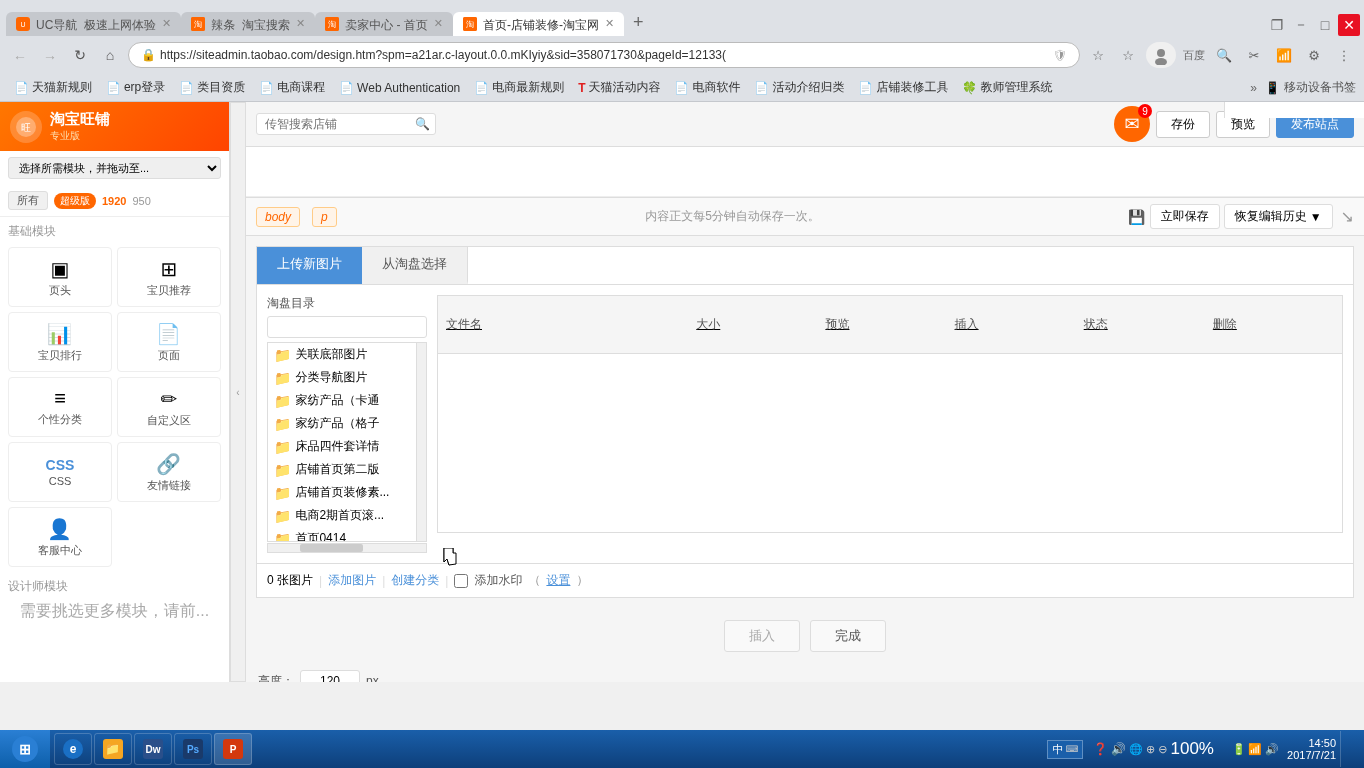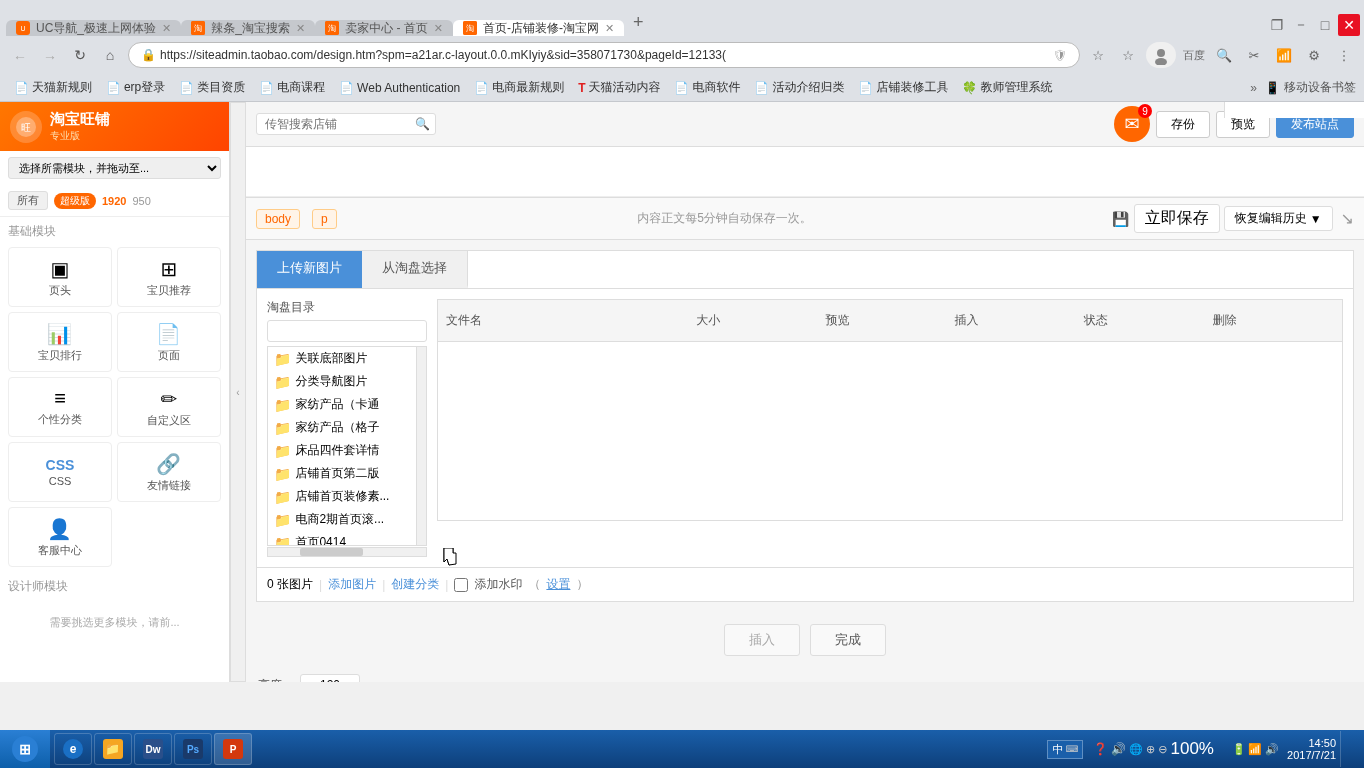--- a/index.html
+++ b/index.html
@@ -3,21 +3,21 @@
   <meta charset="utf-8">
   <style>
     * { margin: 0; padding: 0; box-sizing: border-box; }
     body { font-family: 'Microsoft YaHei', Arial, sans-serif; font-size: 12px; background: #f0f0f0; width: 1364px; height: 768px; overflow: hidden; }
 
     
     .browser-chrome { background: #dee1e6; width: 100%; }
     
     
     .tab-bar { display: flex; align-items: flex-end; padding: 6px 0 0 6px; background: #dee1e6; height: 36px; }
-    .tab { display: flex; align-items: center; height: 16px; padding: 5px 10px; border-radius: 6px 6px 0 0; font-size: 12px; cursor: pointer; max-width: 200px; gap: 6px; }
+    .tab { display: flex; height: 24px; padding: 5px 10px; border-radius: 6px 6px 0 0; font-size: 12px; cursor: pointer; max-width: 200px; gap: 6px; }
     .tab.active { background: #fff; color: #333; }
     .tab.inactive { background: #c5c8cd; color: #555; }
     .tab-title { overflow: hidden; text-overflow: ellipsis; white-space: nowrap; max-width: 140px; }
     .tab-close { font-size: 11px; color: #888; cursor: pointer; }
     .tab-icon { width: 14px; height: 14px; display: inline-block; border-radius: 2px; flex-shrink: 0; }
     .new-tab-btn { width: 28px; height: 28px; display: flex; align-items: center; justify-content: center; color: #666; font-size: 18px; cursor: pointer; }
 
     
     .address-bar { display: flex; align-items: center; padding: 4px 8px; background: #dee1e6; height: 38px; gap: 6px; }
     .nav-btn { width: 24px; height: 24px; display: flex; align-items: center; justify-content: center; color: #555; cursor: pointer; font-size: 14px; }
@@ -46,21 +46,21 @@
     
     .folder-panel { width: 160px; flex-shrink: 0; }
     .folder-panel-title { font-size: 12px; color: #555; margin-bottom: 4px; }
     .folder-search { width: 100%; border: 1px solid #ddd; border-radius: 3px; padding: 3px 6px; font-size: 12px; margin-bottom: 4px; }
     .folder-tree { border: 1px solid #ddd; height: 200px; overflow-y: auto; background: #fff; position: relative; }
     .folder-item { display: flex; align-items: center; padding: 3px 6px; cursor: pointer; gap: 4px; font-size: 12px; white-space: nowrap; overflow: hidden; }
     .folder-icon { color: #f5a623; font-size: 14px; }
     .folder-name { overflow: hidden; text-overflow: ellipsis; }
     
     .file-panel { flex: 1; }
-    .file-table-header { display: grid; grid-template-columns: 2fr 1fr 1fr 1fr 1fr 1fr; gap: 8px; padding: 12px 8px; background: #f5f5f5; border: 1px solid #ddd; border-bottom: none; }
+    .file-table-header { display: grid; grid-template-columns: 2fr 1fr 1fr 1fr 1fr 1fr; gap: 8px; padding: 20px 8px; background: #f5f5f5; border: 1px solid #ddd; border-bottom: none; text-decoration: underline; }
     .file-table-col { font-size: 12px; color: #555; }
     .file-table-body { border: 1px solid #ddd; min-height: 180px; }
     
     .upload-footer { padding: 8px 10px; border-top: 1px solid #ddd; display: flex; align-items: center; gap: 6px; font-size: 12px; }
     .footer-link { color: #4a90d9; cursor: pointer; text-decoration: none; }
     .footer-separator { color: #ddd; }
     .footer-checkbox { width: 14px; height: 14px; }
     .footer-watermark { color: #555; }
     .footer-settings { color: #4a90d9; cursor: pointer; }
     
@@ -327,21 +327,21 @@
           </div>
           <div class="sm-item">
             <div class="sm-icon">👤</div>
             <div class="sm-label">客服中心</div>
           </div>
         </div>
 
         <div style="padding:6px 8px 2px;">
           <div style="font-size:12px; color:#999;">设计师模块</div>
         </div>
-        <div style="padding:4px 8px; font-size:11px; color:#aaa; text-align:center;margin-top:14px;">
+        <div style="padding:4px 8px; font-size:16px; color:#aaa; text-align:center;">
           需要挑选更多模块，请前...
         </div>
       </div>
     </div>
   </div>
 
   <div class="expand-handle">‹</div>
 
   <div class="content-area">
 
@@ -362,29 +362,29 @@
         <button class="top-bar-btn blue">发布站点</button>
       </div>
     </div>
 
     <div style="background:#fff; margin:0; position:relative;">
 
       <div style="height:50px; background:#fff; border-bottom:1px solid #eee; display:flex; align-items:center; justify-content:center;">
       </div>
 
       <div style="display:flex; align-items:center; padding:6px 10px; background:#f9f9f9; border-bottom:1px solid #ddd; border-top:1px solid #ddd;">
-        <div style="display:flex; align-items:center; gap:6px;">
+        <div style="display:flex; align-items:center; gap:6px;font-style:italic;">
           <span style="background:#fff4e8; border:1px solid #ffcc88; border-radius:3px; padding:2px 8px; font-size:12px; color:#ff6600; cursor:pointer;">body</span>
           <span style="color:#999;"> </span>
           <span style="background:#fff4e8; border:1px solid #ffcc88; border-radius:3px; padding:2px 8px; font-size:12px; color:#ff6600; cursor:pointer;">p</span>
         </div>
         <div style="flex:1; text-align:center; font-size:12px; color:#999;">内容正文每5分钟自动保存一次。</div>
         <div style="display:flex; align-items:center; gap:4px;">
           <span style="color:#999; font-size:14px;">💾</span>
-          <button style="border:1px solid #ddd; border-radius:3px; padding:3px 10px; font-size:16px; cursor:pointer; background:#fff;">立即保存</button>
+          <button style="border:1px solid #ddd; border-radius:3px; padding:3px 10px; font-size:12px; cursor:pointer; background:#fff;">立即保存</button>
           <div style="border:1px solid #ddd; border-radius:3px; padding:3px 10px; font-size:12px; cursor:pointer; background:#fff; display:flex; align-items:center; gap:3px;">
             <span>恢复编辑历史</span>
             <span>▼</span>
           </div>
         </div>
         <div style="margin-left:8px; color:#999; cursor:se-resize; font-size:16px;">↘</div>
       </div>
     </div>
 
     <div class="upload-panel">

